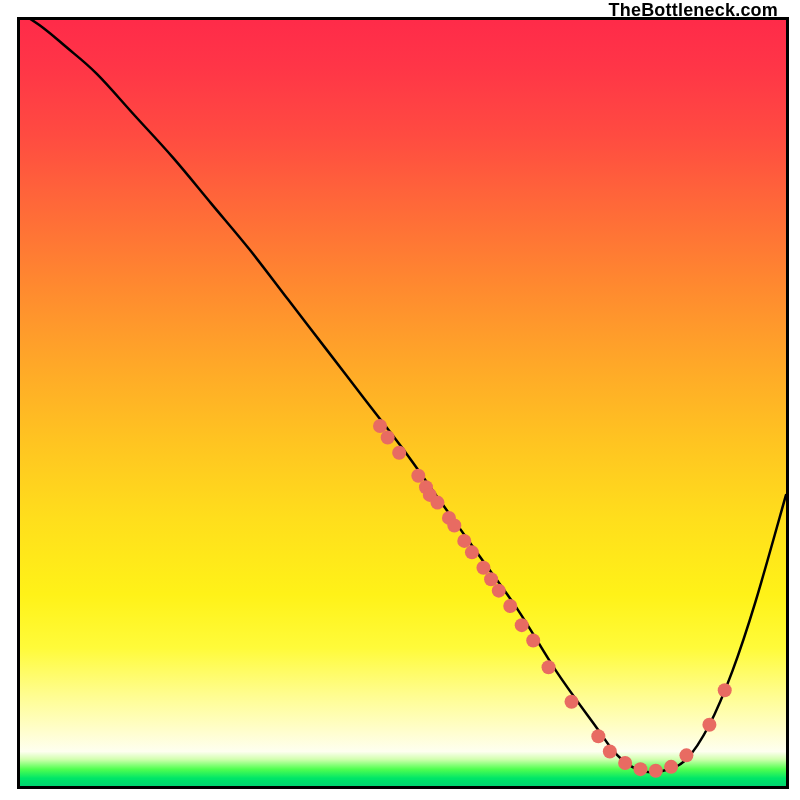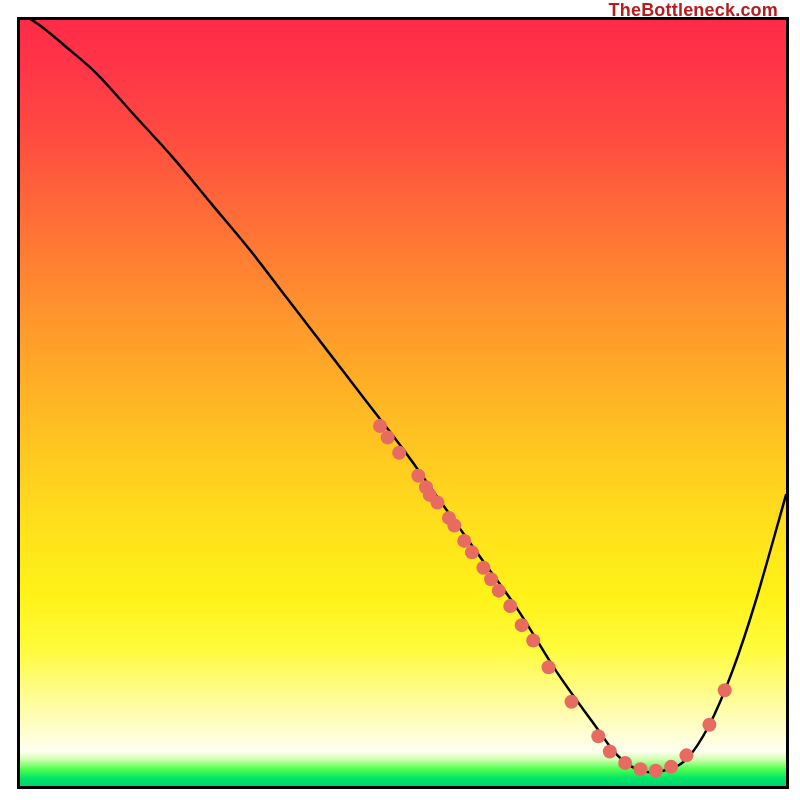--- a/index.html
+++ b/index.html
@@ -38,21 +38,21 @@
     width: 100%;
     height: 100%;
   }
   .watermark {
     position: absolute;
     top: 0px;
     right: 22px;
     font-family: Arial, Helvetica, sans-serif;
     font-size: 18px;
     font-weight: bold;
-    color: #b91c1c;
+    color: #000000;
     letter-spacing: 0.2px;
     margin-left: 35px;
   }
 </style>
 </head>
 <body>
 
 <div class="container">
   <div class="watermark">TheBottleneck.com</div>
   <div class="plot-area">

